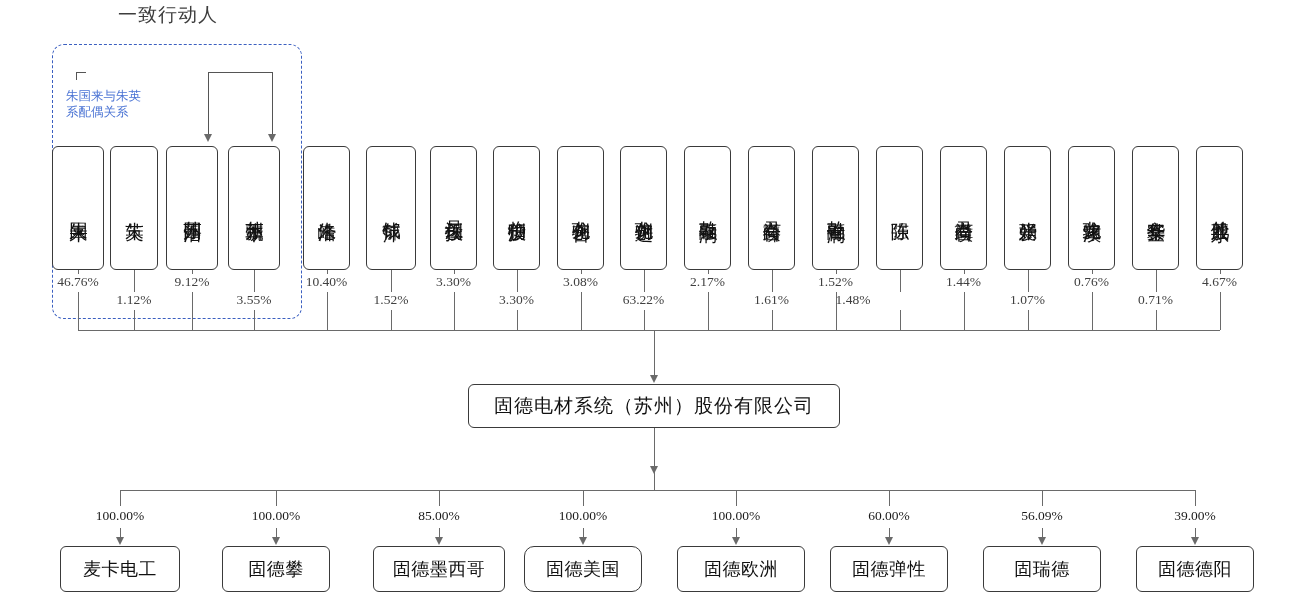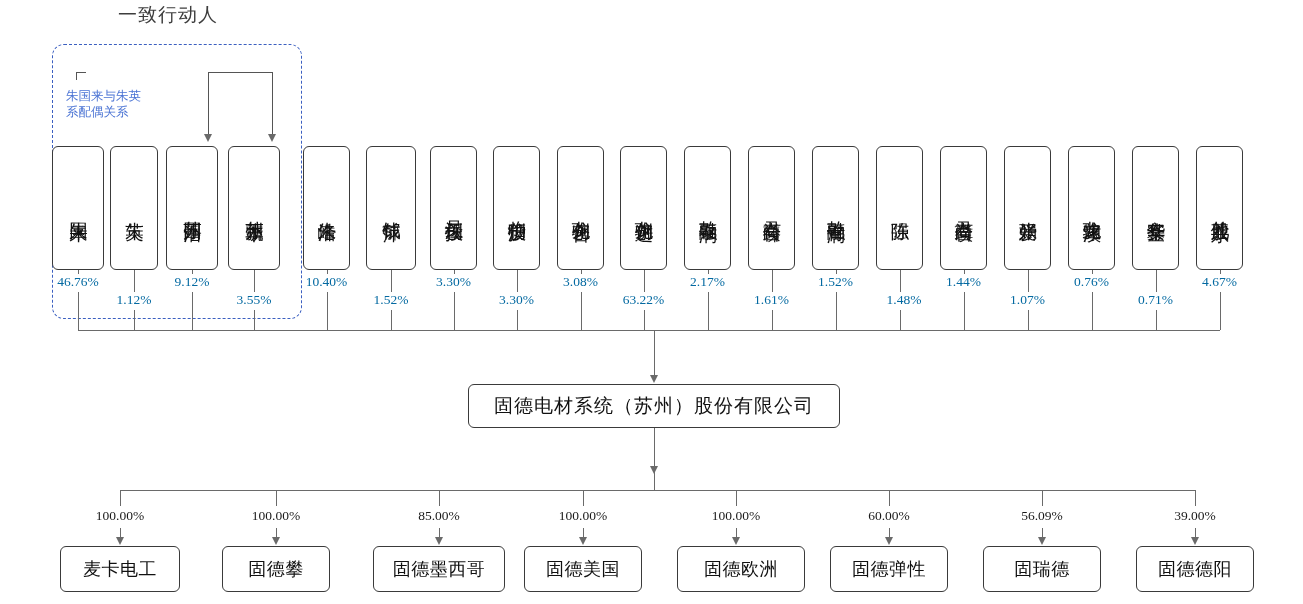--- a/index.html
+++ b/index.html
@@ -53,21 +53,21 @@
   }
   .sh-text{
     writing-mode:vertical-rl;
     text-orientation:upright;
     font-size:18.5px;line-height:20px;
     letter-spacing:1px;
     white-space:nowrap;
     color:#111;
   }
   .sh-pct{
-    position:absolute;font-size:13.5px;color:#0369a1;white-space:nowrap;
+    position:absolute;font-size:13.5px;color:#404040;white-space:nowrap;
     text-align:center;
   }
 
   
   .lead{position:absolute;background:#6a6a6a;width:1px;}
   .bus{position:absolute;background:#6a6a6a;height:1px;}
   .vline{position:absolute;background:#6a6a6a;width:1px;}
 
   
   .arrow-down{
@@ -212,21 +212,21 @@
       <div class="lead" style="left: 643.5px; top: 310px; height: 20px;"></div>
       <div class="sh-pct" style="left: 673.5px; width: 68px; top: 274px;">2.17%</div>
       <div class="lead" style="left: 707.5px; top: 270px; height: 4px;"></div>
       <div class="lead" style="left: 707.5px; top: 292px; height: 38px;"></div>
       <div class="sh-pct" style="left: 737.5px; width: 68px; top: 292px;">1.61%</div>
       <div class="lead" style="left: 771.5px; top: 270px; height: 22px;"></div>
       <div class="lead" style="left: 771.5px; top: 310px; height: 20px;"></div>
       <div class="sh-pct" style="left: 801.5px; width: 68px; top: 274px;">1.52%</div>
       <div class="lead" style="left: 835.5px; top: 270px; height: 4px;"></div>
       <div class="lead" style="left: 835.5px; top: 292px; height: 38px;"></div>
-      <div class="sh-pct" style="left: 870px; width: 68px; top: 292px;">1.48%</div>
+      <div class="sh-pct" style="left: 819px; width: 68px; top: 292px;">1.48%</div>
       <div class="lead" style="left: 899.5px; top: 270px; height: 22px;"></div>
       <div class="lead" style="left: 899.5px; top: 310px; height: 20px;"></div>
       <div class="sh-pct" style="left: 929.5px; width: 68px; top: 274px;">1.44%</div>
       <div class="lead" style="left: 963.5px; top: 270px; height: 4px;"></div>
       <div class="lead" style="left: 963.5px; top: 292px; height: 38px;"></div>
       <div class="sh-pct" style="left: 993.5px; width: 68px; top: 292px;">1.07%</div>
       <div class="lead" style="left: 1027.5px; top: 270px; height: 22px;"></div>
       <div class="lead" style="left: 1027.5px; top: 310px; height: 20px;"></div>
       <div class="sh-pct" style="left: 1057.5px; width: 68px; top: 274px;">0.76%</div>
       <div class="lead" style="left: 1091.5px; top: 270px; height: 4px;"></div>
@@ -262,21 +262,21 @@
       <div class="vline" style="left: 276px; top: 490px; height: 16px;"></div>
       <div class="vline" style="left: 276px; top: 528px; height: 10px;"></div>
       <div class="arrow-down" style="left: 271.5px; top: 537px;"></div>
       <div class="sub-box" style="left: 373px; width: 132px;">
         <span>固德墨西哥</span>
       </div>
       <div class="sub-pct" style="left: 394px; width: 90px;">85.00%</div>
       <div class="vline" style="left: 439px; top: 490px; height: 16px;"></div>
       <div class="vline" style="left: 439px; top: 528px; height: 10px;"></div>
       <div class="arrow-down" style="left: 434.5px; top: 537px;"></div>
-      <div class="sub-box" style="left: 524px; width: 118px;">
+      <div class="sub-box" style="left: 524px; width: 118px; border-radius: 10px;">
         <span>固德美国</span>
       </div>
       <div class="sub-pct" style="left: 538px; width: 90px;">100.00%</div>
       <div class="vline" style="left: 583px; top: 490px; height: 16px;"></div>
       <div class="vline" style="left: 583px; top: 528px; height: 10px;"></div>
       <div class="arrow-down" style="left: 578.5px; top: 537px;"></div>
       <div class="sub-box" style="left: 677px; width: 128px;">
         <span>固德欧洲</span>
       </div>
       <div class="sub-pct" style="left: 691px; width: 90px;">100.00%</div>

